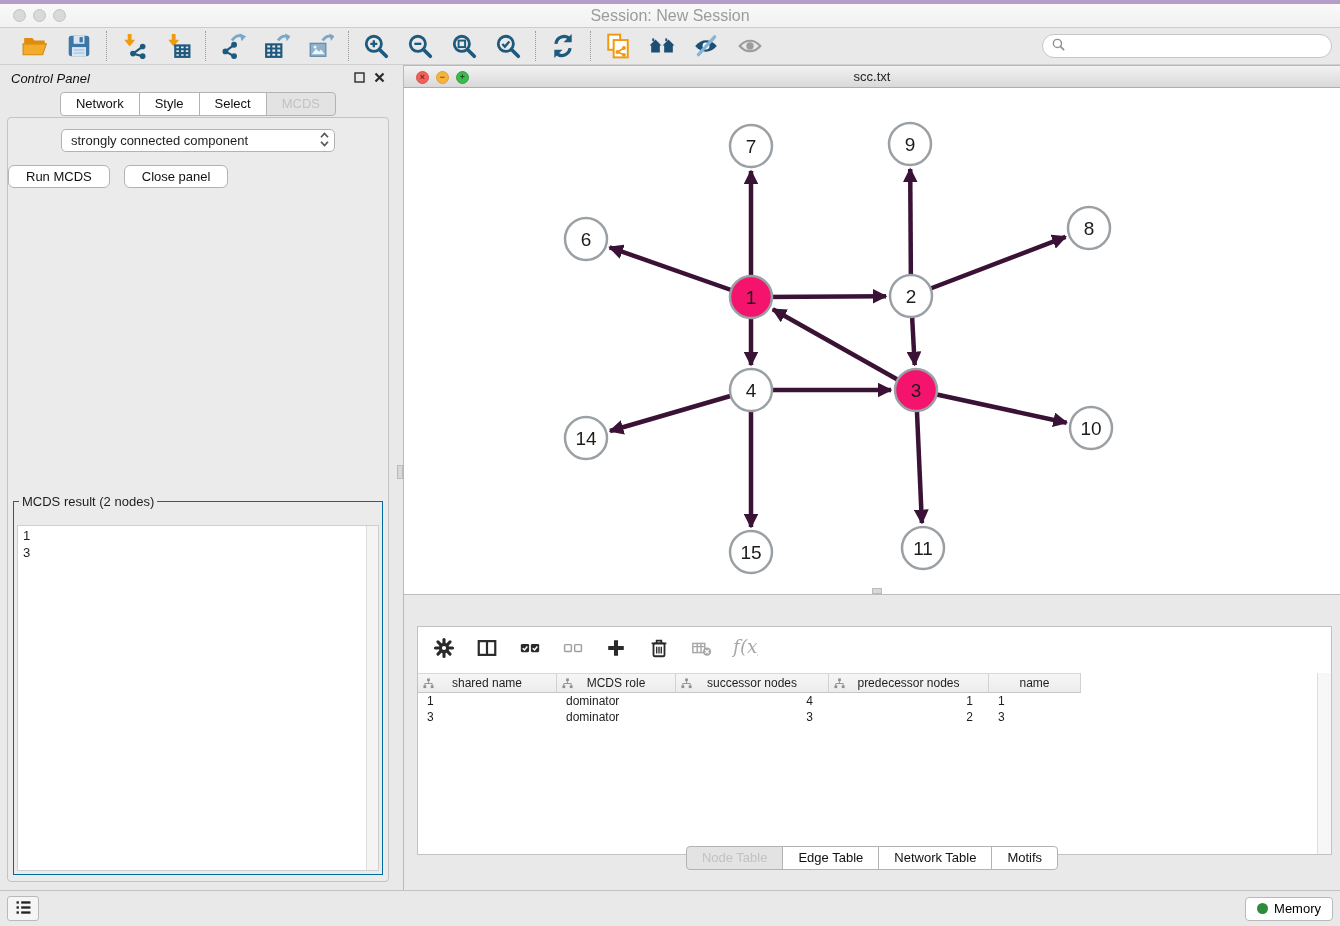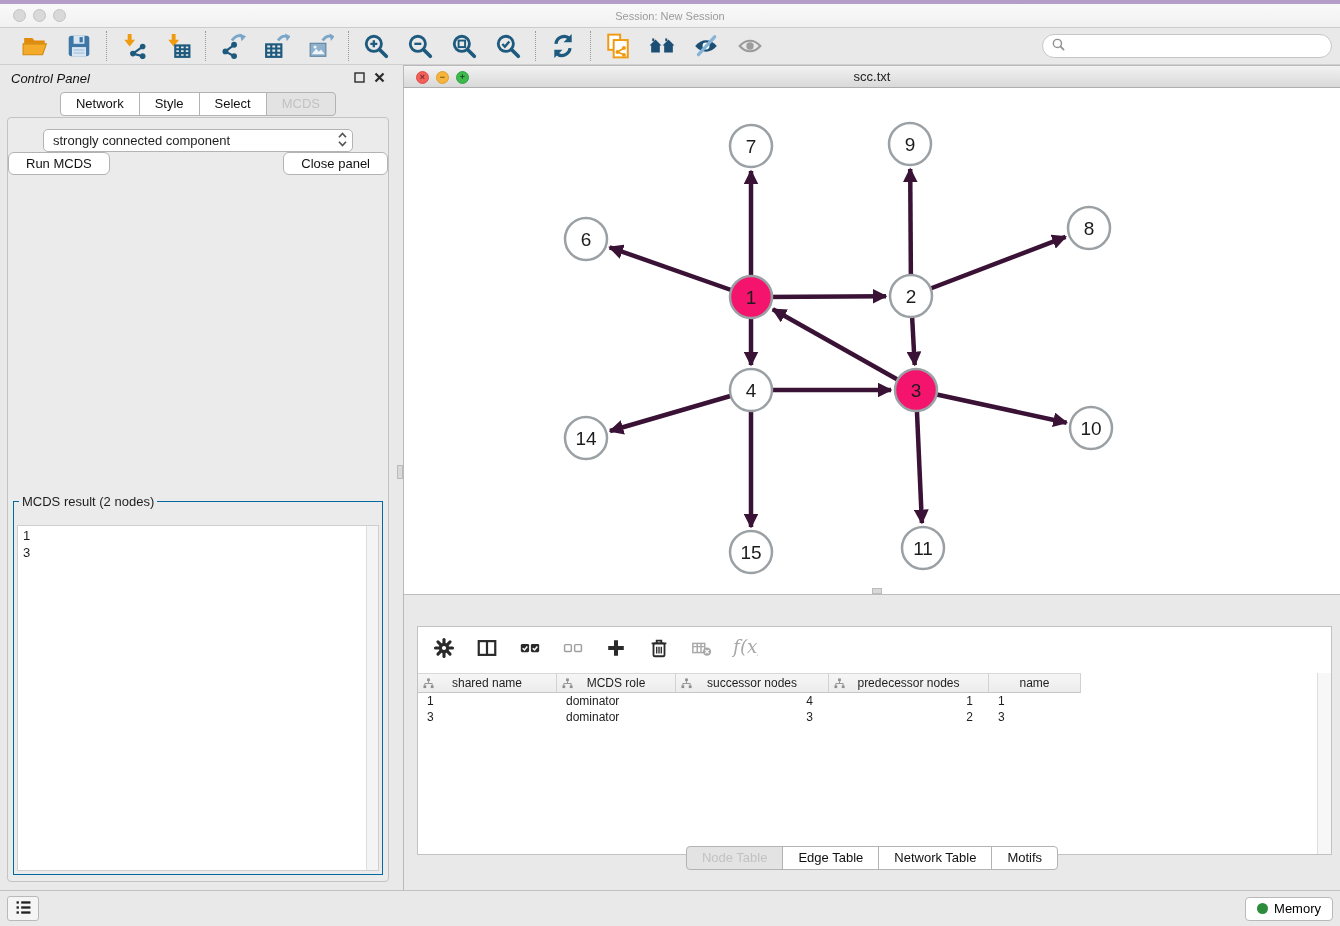--- a/index.html
+++ b/index.html
@@ -17,21 +17,21 @@
     display:flex; align-items:center; justify-content:center;
   }
   .traffic { position:absolute; left:13px; top:5px; display:flex; gap:7px; }
   .light { width:13px; height:13px; border-radius:50%; position:relative;
            display:flex; align-items:center; justify-content:center;
            font-size:9px; font-weight:bold; color:rgba(0,0,0,.55); line-height:1; }
   .light.inactive { background:#d9d9d9; border:1px solid #c3c3c3; }
   .light.red   { background:#f3605a; border:1px solid #dd4f47; }
   .light.yellow{ background:#f6b43d; border:1px solid #dfa032; }
   .light.green { background:#3eb94e; border:1px solid #2fa23f; }
-  .win-title { color:#9b9b9b; font-size:11px; }
+  .win-title { color:#9b9b9b; font-size:16px; }
   
   .toolbar {
     height:37px; background:#e9e9e9; border-bottom:1px solid #cfcfcf;
     display:flex; align-items:center; padding:0 8px;
   }
   .tb-group { display:flex; align-items:center; gap:16px; padding:0 13px; }
   .tb-sep { width:0; height:30px; border-left:1px dotted #9a9a9a; }
   .tb-btn { width:28px; height:28px; display:flex; align-items:center; justify-content:center; cursor:pointer; background:none; border:none; padding:0; }
   .tb-btn svg { display:block; }
   .search-field {
@@ -56,26 +56,26 @@
   .seg .tab.sel { background:#e3e3e3; color:#c2c2c2; }
   
   .control-panel { position:absolute; left:0; top:65px; width:396px; bottom:36px; background:#e9e9e9; }
   .cp-tabs-row { display:flex; justify-content:center; position:relative; z-index:2; margin-top:1px; }
   .cp-content {
     position:absolute; left:7px; right:7px; top:52px; bottom:8px;
     border:1px solid #c3c3c3; border-radius:4px; background:#ebebeb;
   }
   .opt-label { text-align:center; margin-top:24px; font-size:13px; }
   .cp-select {
-    margin:11px auto 0; width:310px; height:23px; background:#fff;
+    margin:11px auto 0; width:274px; height:23px; background:#fff;
     border:1px solid #b3b3b3; border-radius:5px; display:flex; align-items:center;
     padding:0 5px 0 9px; font-size:13px; cursor:pointer;
   }
   .cp-select .sel-value { flex:1; }
-  .cp-buttons { display:flex; justify-content:space-between; gap:14px; }
+  .cp-buttons { display:flex; justify-content:flex-start; gap:14px; margin-top:13px; }
   .aqua-btn {
     background:#fff; border:1px solid #b3b3b3; border-radius:6px; height:23px;
     padding:0 17px; font-size:13px; font-family:inherit; color:#111; cursor:pointer;
   }
   .result-box {
     position:absolute; left:5px; right:5px; top:376px; bottom:6px;
     border:1px solid #0369a1; margin:0; padding:3px;
   }
   .result-box legend { font-size:13px; padding:0 3px; margin-left:2px; }
   .result-area { position:absolute; left:3px; right:3px; top:16px; bottom:3px; background:#fff; border:1px solid #cfcfcf; }

